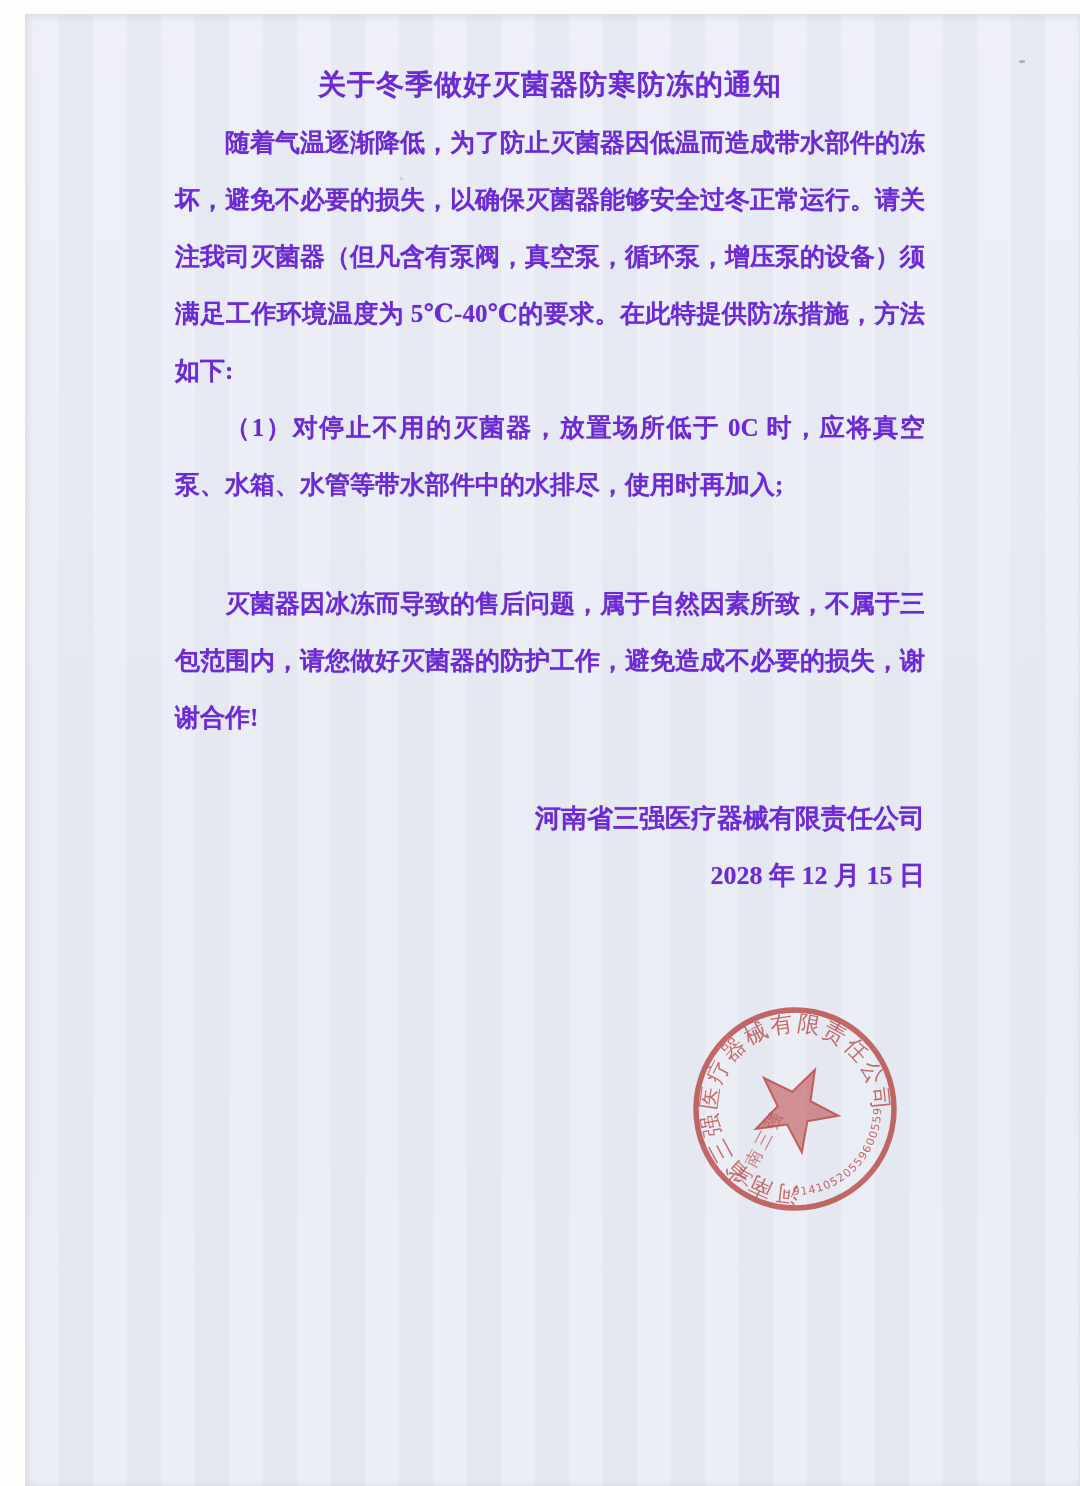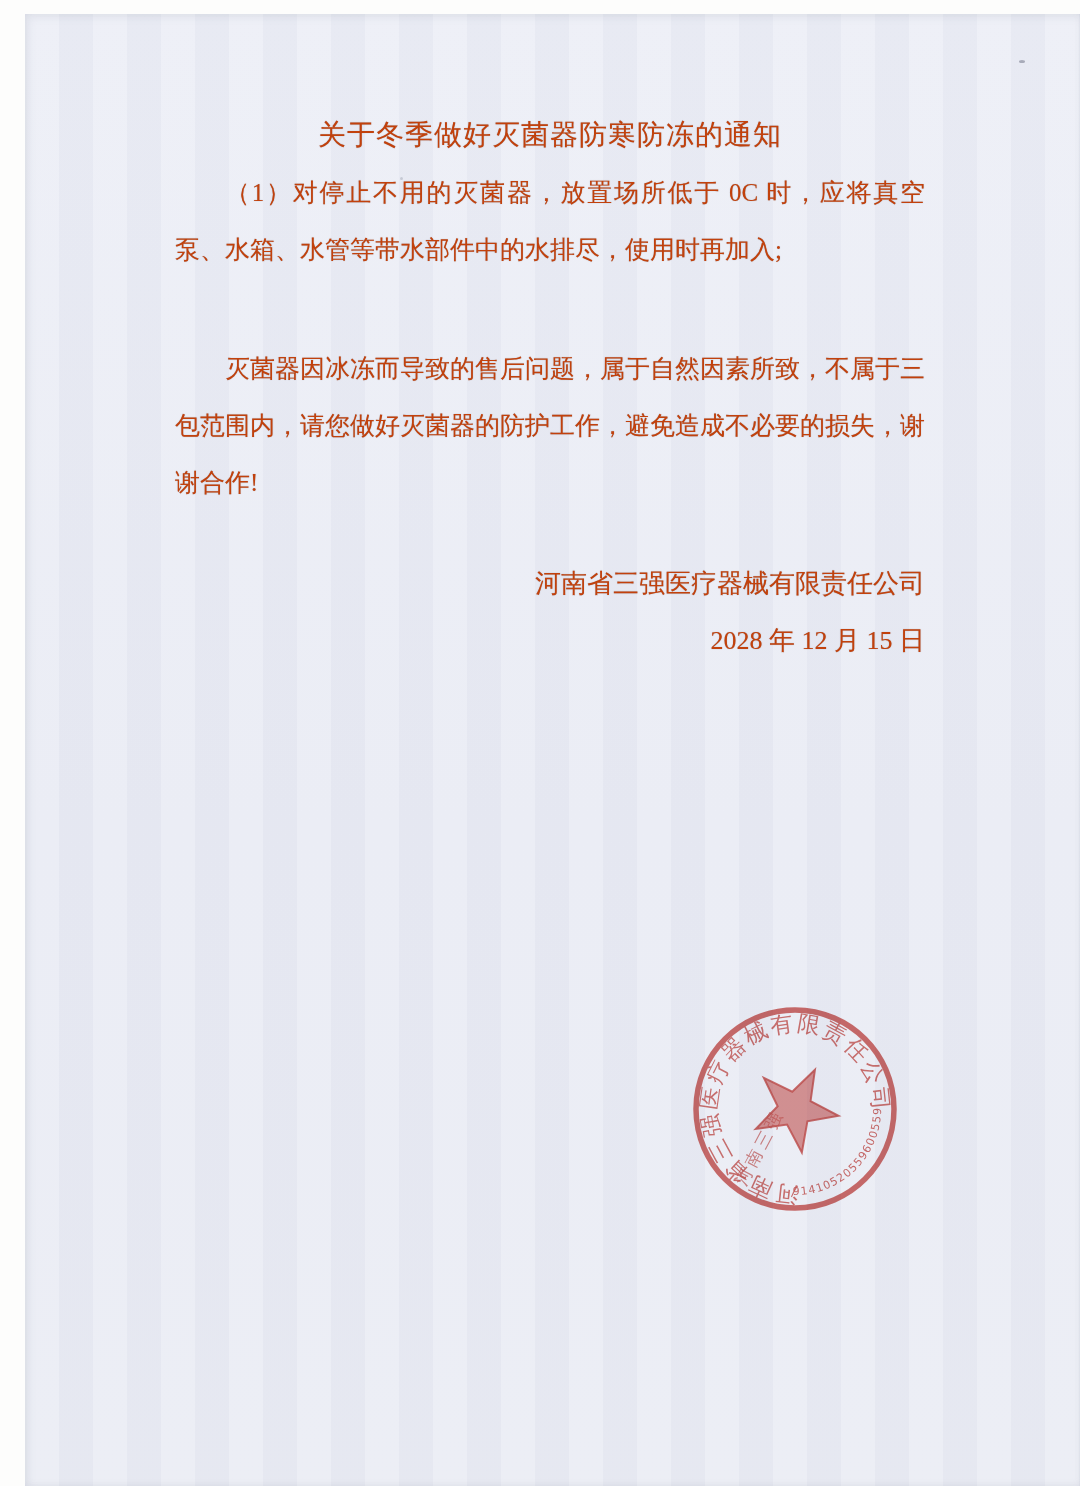--- a/index.html
+++ b/index.html
@@ -16,23 +16,24 @@
     background:
       repeating-linear-gradient(90deg,
         rgba(255,255,255,0.10) 0 34px,
         rgba(120,128,160,0.035) 34px 68px),
       linear-gradient(180deg,#eceef6 0%, #e9ebf4 55%, #eaecf4 100%);
     box-shadow: inset 3px 3px 9px rgba(90,95,120,0.10), inset 0 -2px 6px rgba(90,95,120,0.05);
   }
   .content {
     position:absolute;
     left:175px; top:0; width:750px;
-    padding-top:114px;
-    color:#c2410c;
+    padding-top:64px;
+    color:#6d28d9;
     text-shadow:0 0 1px rgba(48,50,62,0.38);
+    font-weight:bold;
   }
   .title {
     font-size:28px;
     line-height:42px;
     text-align:center;
     letter-spacing:1px;
     margin-bottom:8px;
   }
   .greeting {
     font-size:25px;
@@ -71,20 +72,21 @@
 </head>
 <body>
 
 <div class="paper">
   <div class="speck s1"></div>
   <div class="speck s2"></div>
 </div>
 
 <div class="content">
   <div class="title">关于冬季做好灭菌器防寒防冻的通知</div>
+  <div class="para">随着气温逐渐降低，为了防止灭菌器因低温而造成带水部件的冻坏，避免不必要的损失，以确保灭菌器能够安全过冬正常运行。请关注我司灭菌器（但凡含有泵阀，真空泵，循环泵，增压泵的设备）须满足工作环境温度为 5℃-40℃的要求。在此特提供防冻措施，方法如下:</div>
   <div class="para">（1）对停止不用的灭菌器，放置场所低于 0C 时，应将真空泵、水箱、水管等带水部件中的水排尽，使用时再加入;</div>
   <div class="para closing">灭菌器因冰冻而导致的售后问题，属于自然因素所致，不属于三包范围内，请您做好灭菌器的防护工作，避免造成不必要的损失，谢谢合作!</div>
   <div class="sig-block">
     <div class="sig-line">河南省三强医疗器械有限责任公司</div>
     <div class="sig-line">2028 年 12 月 15 日</div>
   </div>
 </div>
 
 <svg class="seal" viewBox="-110 -110 220 220" xmlns="http://www.w3.org/2000/svg">
   <g transform="rotate(-45)" fill="#c94843" stroke="none">

